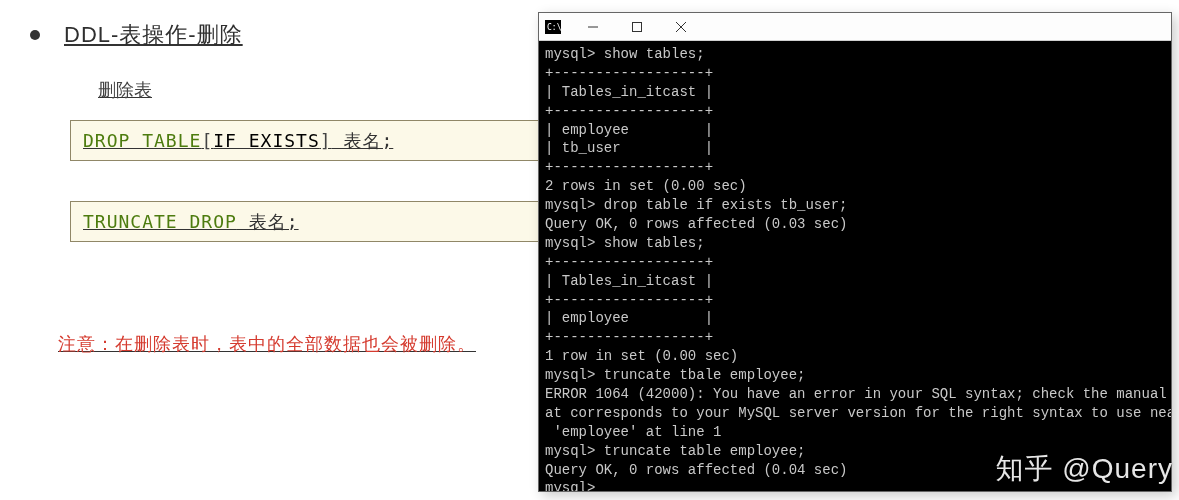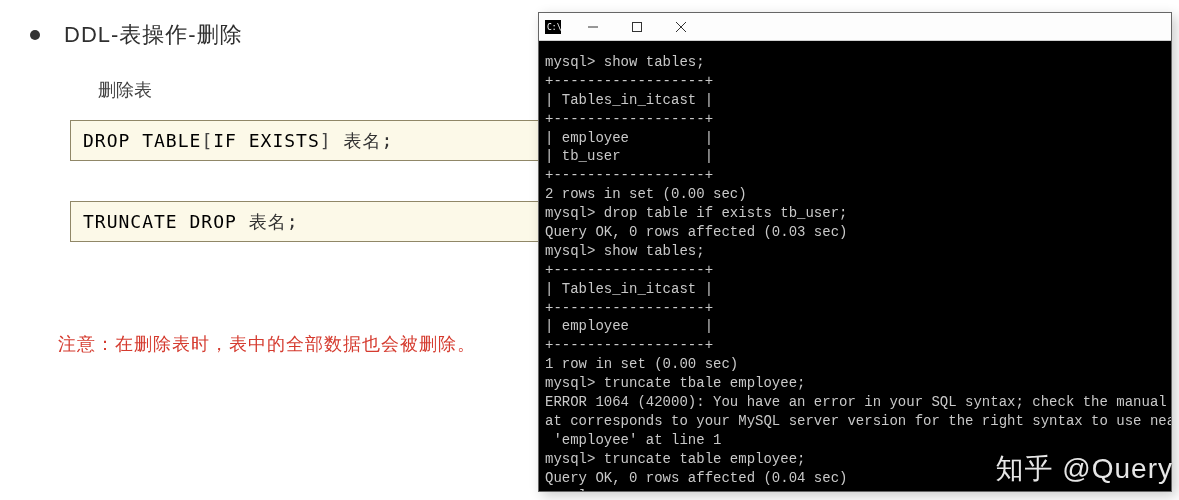--- a/index.html
+++ b/index.html
@@ -13,20 +13,21 @@
   }
   .page {
     display: flex;
     width: 100%;
     height: 100%;
   }
   .doc {
     width: 540px;
     padding: 20px 0 0 30px;
     color: #333;
+    text-decoration: underline;
   }
   .bullet-row {
     display: flex;
     align-items: center;
     margin-bottom: 28px;
   }
   .bullet {
     width: 10px; height: 10px;
     border-radius: 50%;
     background: #333;
@@ -53,21 +54,21 @@
     background: #fcf9e8;
     border: 1px solid #908767;
     padding: 6px 12px;
     font-family: Consolas, monospace;
     font-size: 18px;
     letter-spacing: 1px;
     color: #333;
     line-height: 1.5;
     width: 1090px; 
   }
-  .kw { color: #000000; text-align: right; }
+  .kw { color: #4d7c0f; text-align: right; }
   .opt { color: #000000; }
   .bracket { color: #444; }
   .plain { color: #333; }
   .note {
     margin-left: 28px;
     margin-top: 90px;
     font-size: 18px;
     color: #d53b2f;
     letter-spacing: 1px;
   }
@@ -107,21 +108,21 @@
   .win-btn {
     width: 44px;
     display: flex;
     align-items: center;
     justify-content: center;
     color: #555;
   }
   .win-btn.close { background: transparent; }
   .win-btn svg { display: block; }
   .term-body {
-    padding: 12px 6px;
+    padding: 4px 6px;
     font-family: Consolas, "Courier New", monospace;
     font-size: 14px;
     line-height: 1.35;
     color: #c8c8c8;
     white-space: pre;
     height: calc(100% - 28px);
     overflow: hidden;
   }
   .term-body .line { display: block; }
 

